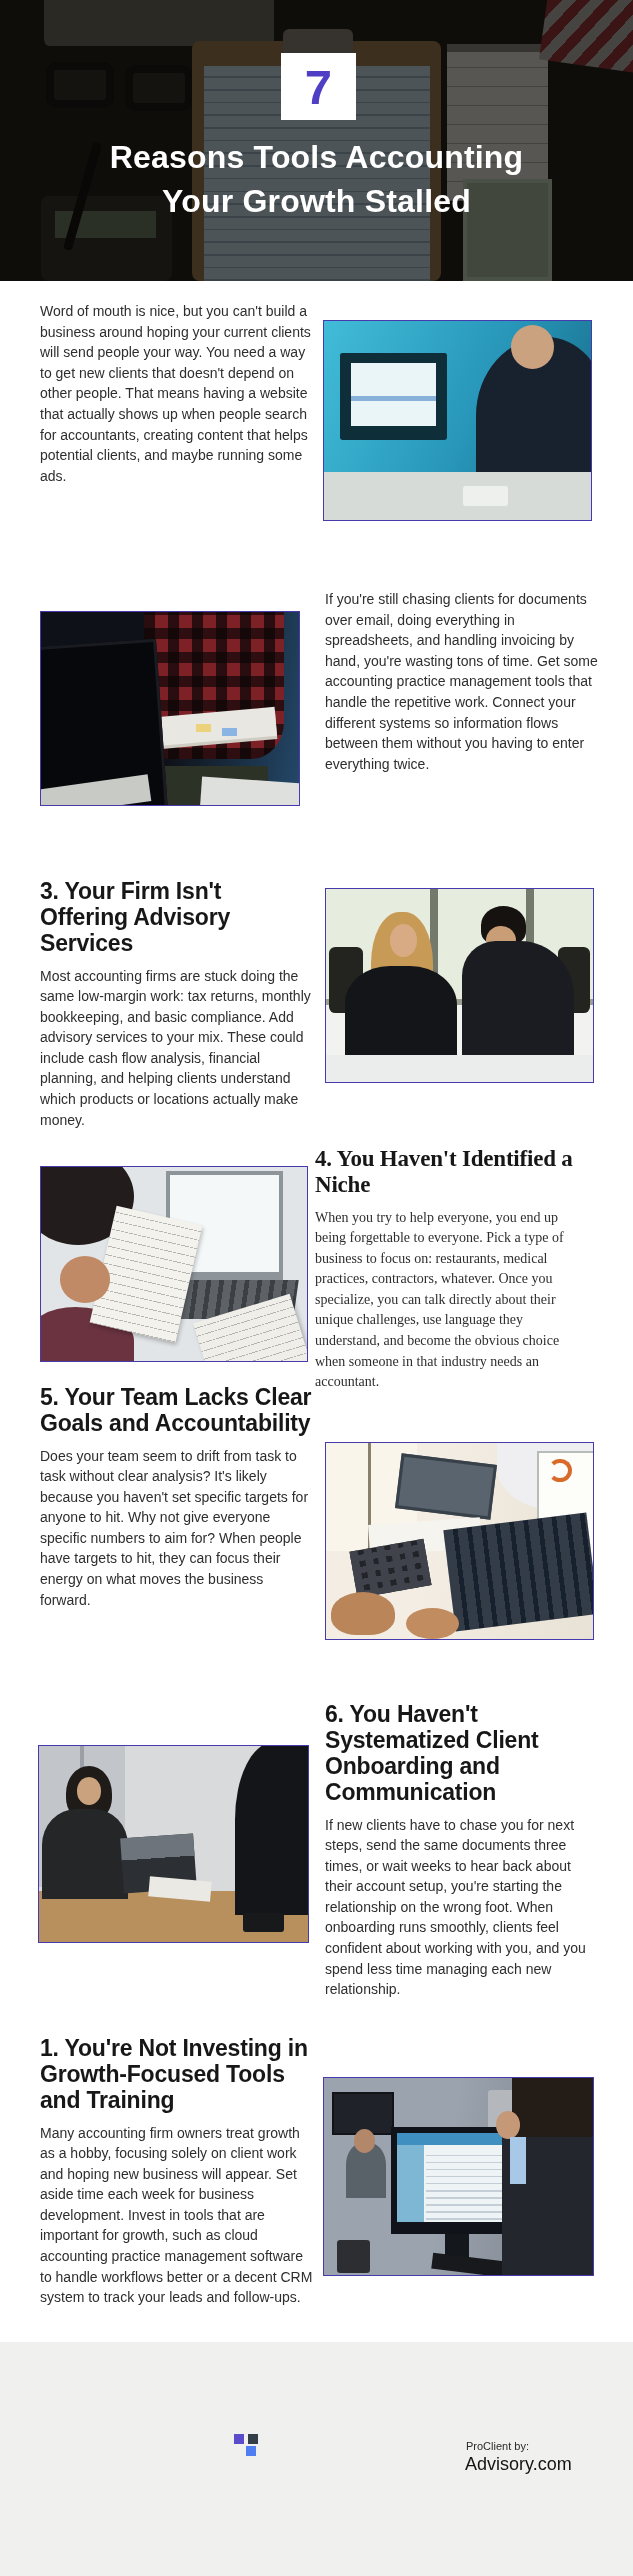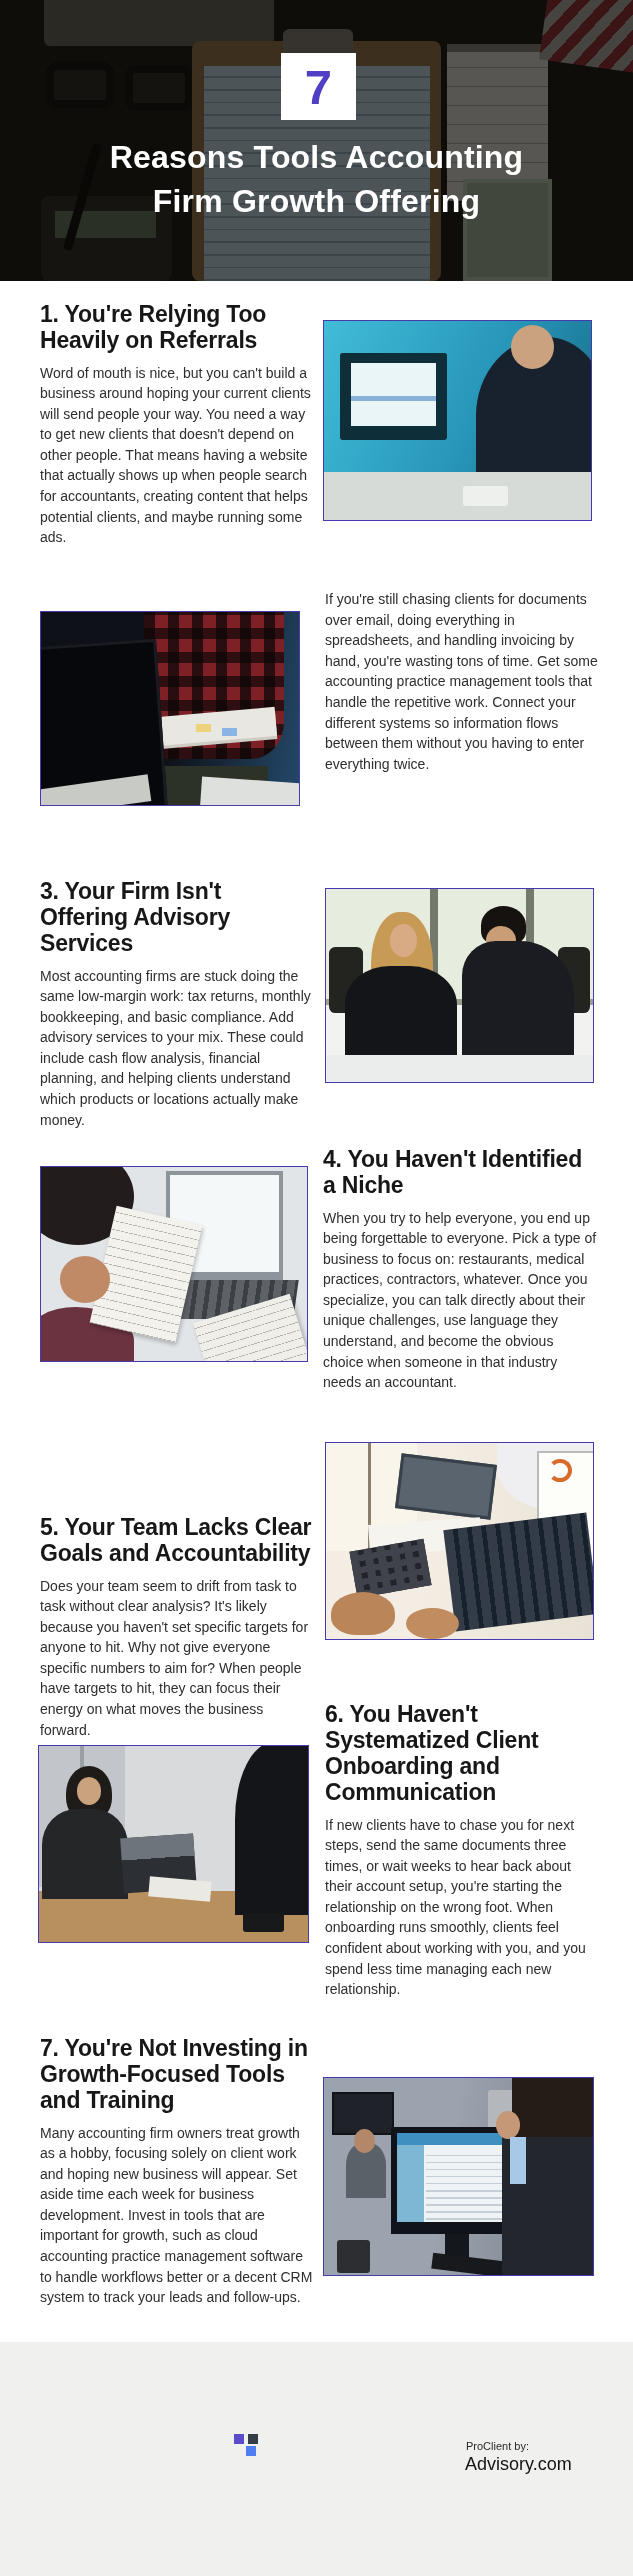--- a/index.html
+++ b/index.html
@@ -149,27 +149,26 @@
     <i class="h-notepad"></i>
     <i class="h-flag"></i>
     <i class="h-calc"></i>
     <i class="h-calc-screen"></i>
     <i class="h-bill"></i>
     <i class="h-pen"></i>
     <i class="h-overlay"></i>
     <div class="badge">7</div>
     <div class="h-title">
       <div>Reasons Tools Accounting</div>
-      <div>Firm Growth Offering</div>
+      <div>Your Growth Stalled</div>
     </div>
   </div>
 
   <section>
     <div class="txt" style="left:40px;top:301px;">
-      <h2>1. You're Relying Too Heavily on Referrals</h2>
       <p>Word of mouth is nice, but you can't build a business around hoping your current clients will send people your way. You need a way to get new clients that doesn't depend on other people. That means having a website that actually shows up when people search for accountants, creating content that helps potential clients, and maybe running some ads.</p>
     </div>
     <div class="photo" id="p1" style="left:323px;top:320px;width:269px;height:201px;" aria-label="Accountant at a desk with computer monitors and calculator in a teal-lit office">
       <i class="d"></i>
         <i class="e"></i>
         <i class="a"></i>
         <i class="b"></i>
         <i class="c"></i>
         <i class="f"></i>
     </div>
@@ -215,28 +214,28 @@
   <section>
     <div class="photo" id="p4" style="left:40px;top:1166px;width:268px;height:196px;" aria-label="Person comparing printed spreadsheets over a laptop keyboard">
       <i class="c"></i>
         <i class="d"></i>
         <i class="a"></i>
         <i class="b"></i>
         <i class="e"></i>
         <i class="f"></i>
         <i class="g"></i>
     </div>
-    <div class="txt" style="left:323px;top:1146px;">
+    <div class="txt" style="left:315px;top:1146px;font-family:Liberation Serif, serif;">
       <h2>4. You Haven't Identified a Niche</h2>
       <p>When you try to help everyone, you end up being forgettable to everyone. Pick a type of business to focus on: restaurants, medical practices, contractors, whatever. Once you specialize, you can talk directly about their unique challenges, use language they understand, and become the obvious choice when someone in that industry needs an accountant.</p>
     </div>
   </section>
 
   <section>
-    <div class="txt" style="left:40px;top:1514px;">
+    <div class="txt" style="left:40px;top:1384px;">
       <h2>5. Your Team Lacks Clear Goals and Accountability</h2>
       <p>Does your team seem to drift from task to task without clear analysis? It's likely because you haven't set specific targets for anyone to hit. Why not give everyone specific numbers to aim for? When people have targets to hit, they can focus their energy on what moves the business forward.</p>
     </div>
     <div class="photo" id="p5" style="left:325px;top:1442px;width:269px;height:198px;" aria-label="Team working with calculator, tablet, laptop and financial charts">
       <i class="a"></i>
         <i class="h"></i>
         <i class="c"></i>
         <i class="d"></i>
         <i class="e"></i>
         <i class="g"></i>
@@ -261,21 +260,21 @@
         <i class="i"></i>
     </div>
     <div class="txt" style="left:325px;top:1701px;">
       <h2>6. You Haven't Systematized Client Onboarding and Communication</h2>
       <p>If new clients have to chase you for next steps, send the same documents three times, or wait weeks to hear back about their account setup, you're starting the relationship on the wrong foot. When onboarding runs smoothly, clients feel confident about working with you, and you spend less time managing each new relationship.</p>
     </div>
   </section>
 
   <section>
     <div class="txt" style="left:40px;top:2035px;">
-      <h2>7. You're Not Investing in Growth-Focused Tools and Training</h2>
+      <h2>1. You're Not Investing in Growth-Focused Tools and Training</h2>
       <p>Many accounting firm owners treat growth as a hobby, focusing solely on client work and hoping new business will appear. Set aside time each week for business development. Invest in tools that are important for growth, such as cloud accounting practice management software to handle workflows better or a decent CRM system to track your leads and follow-ups.</p>
     </div>
     <div class="photo" id="p7" style="left:323px;top:2077px;width:271px;height:199px;" aria-label="Woman reviewing client records in a CRM on a desktop monitor">
       <i class="a"></i>
         <i class="b"></i>
         <i class="p"></i>
         <i class="m"></i>
         <i class="c"></i>
         <i class="d"></i>
         <i class="e"></i>

